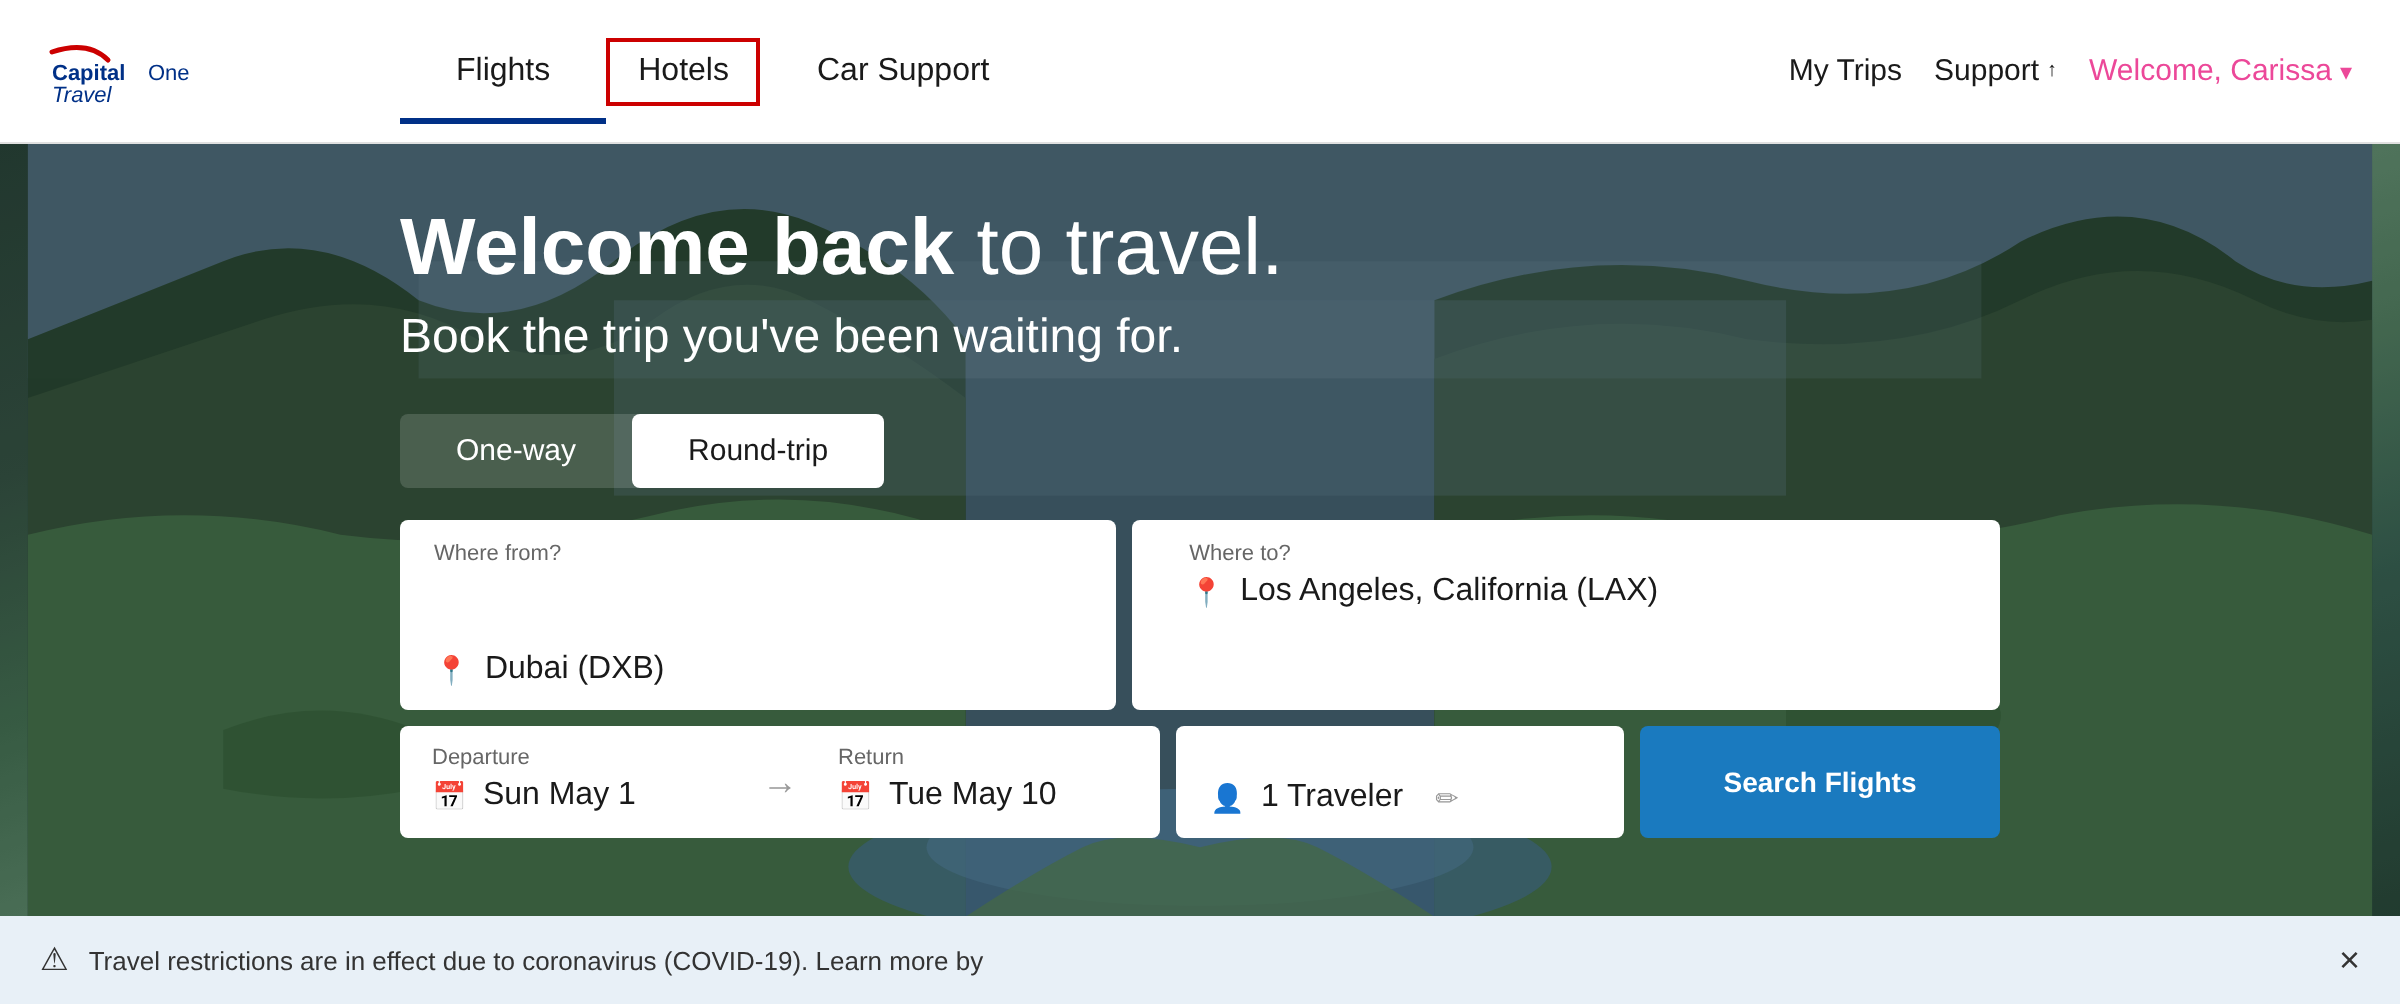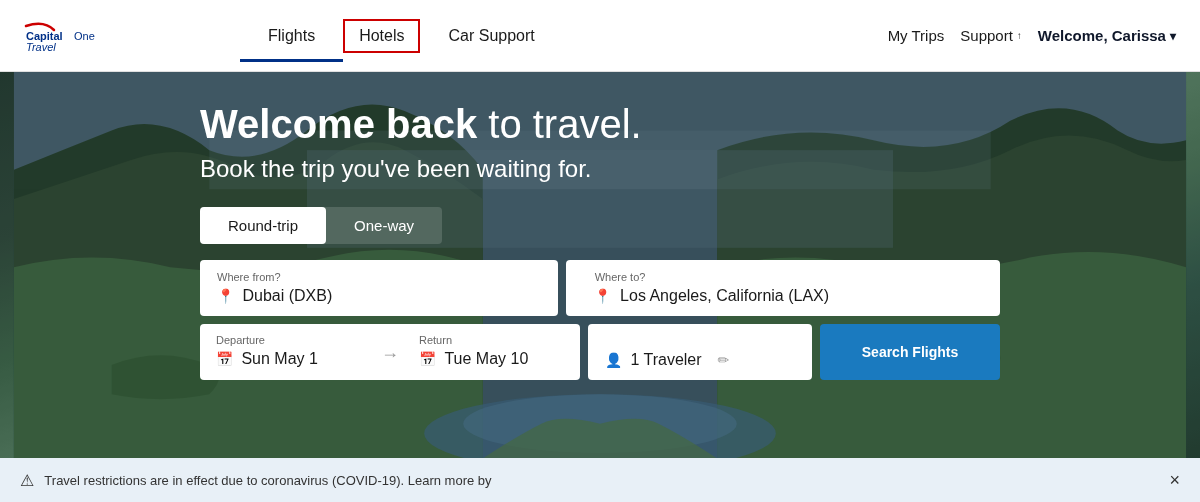--- a/index.html
+++ b/index.html
@@ -9,21 +9,20 @@
     .header {
       position: absolute;
       top: 0; left: 0; right: 0;
       height: 72px;
       background: #fff;
       display: flex;
       align-items: center;
       padding: 0 24px;
       z-index: 10;
       border-bottom: 1px solid #e0e0e0;
-      gap: 40px;
     }
     .logo-area {
       display: flex;
       align-items: center;
       margin-right: 40px;
     }
 
     .nav-main {
       display: flex;
       align-items: center;
@@ -66,22 +65,21 @@
     .nav-right-item {
       font-size: 15px;
       color: #1a1a1a;
       cursor: pointer;
       display: flex;
       align-items: center;
       gap: 4px;
     }
     .welcome-text {
       font-size: 15px;
-      color: #0f172a;
-      font-weight: bold;
+      color: #ec4899;
     }
 
     
     .hero {
       position: absolute;
       top: 72px; left: 0; right: 0;
       height: 420px;
       background: linear-gradient(
         to bottom right,
         #2d4a3e 0%,
@@ -177,21 +175,21 @@
       font-weight: 500;
       display: flex;
       align-items: center;
       gap: 8px;
     }
     .field-icon {
       font-size: 14px;
       color: #666;
     }
 
-    .from-field { flex: 1; }
+    .from-field { flex: 1; gap: 39px; }
     .to-field { flex: 1.2; padding-left: 28px; }
     .traveler-field { flex: 1; }
 
     .date-wrapper {
       background: #fff;
       border-radius: 4px;
       display: flex;
       align-items: stretch;
       flex: 2;
     }
@@ -362,25 +360,25 @@
 
   <div class="hero-overlay"></div>
 
   <div class="hero-content">
     <h1 class="hero-title">
       <strong>Welcome back</strong><span> to travel.</span>
     </h1>
     <p class="hero-subtitle">Book the trip you've been waiting for.</p>
 
     <div class="trip-type-tabs">
+      <div class="trip-tab">
+        <span>One-way</span>
+      </div>
       <div class="trip-tab active">
         <span>Round-trip</span>
-      </div>
-      <div class="trip-tab">
-        <span>One-way</span>
       </div>
     </div>
 
     <div class="search-form">
 
       <div class="search-row">
         <div class="search-field from-field">
           <span class="field-label">Where from?</span>
           <span class="field-value">
             <span class="field-icon">📍</span>

